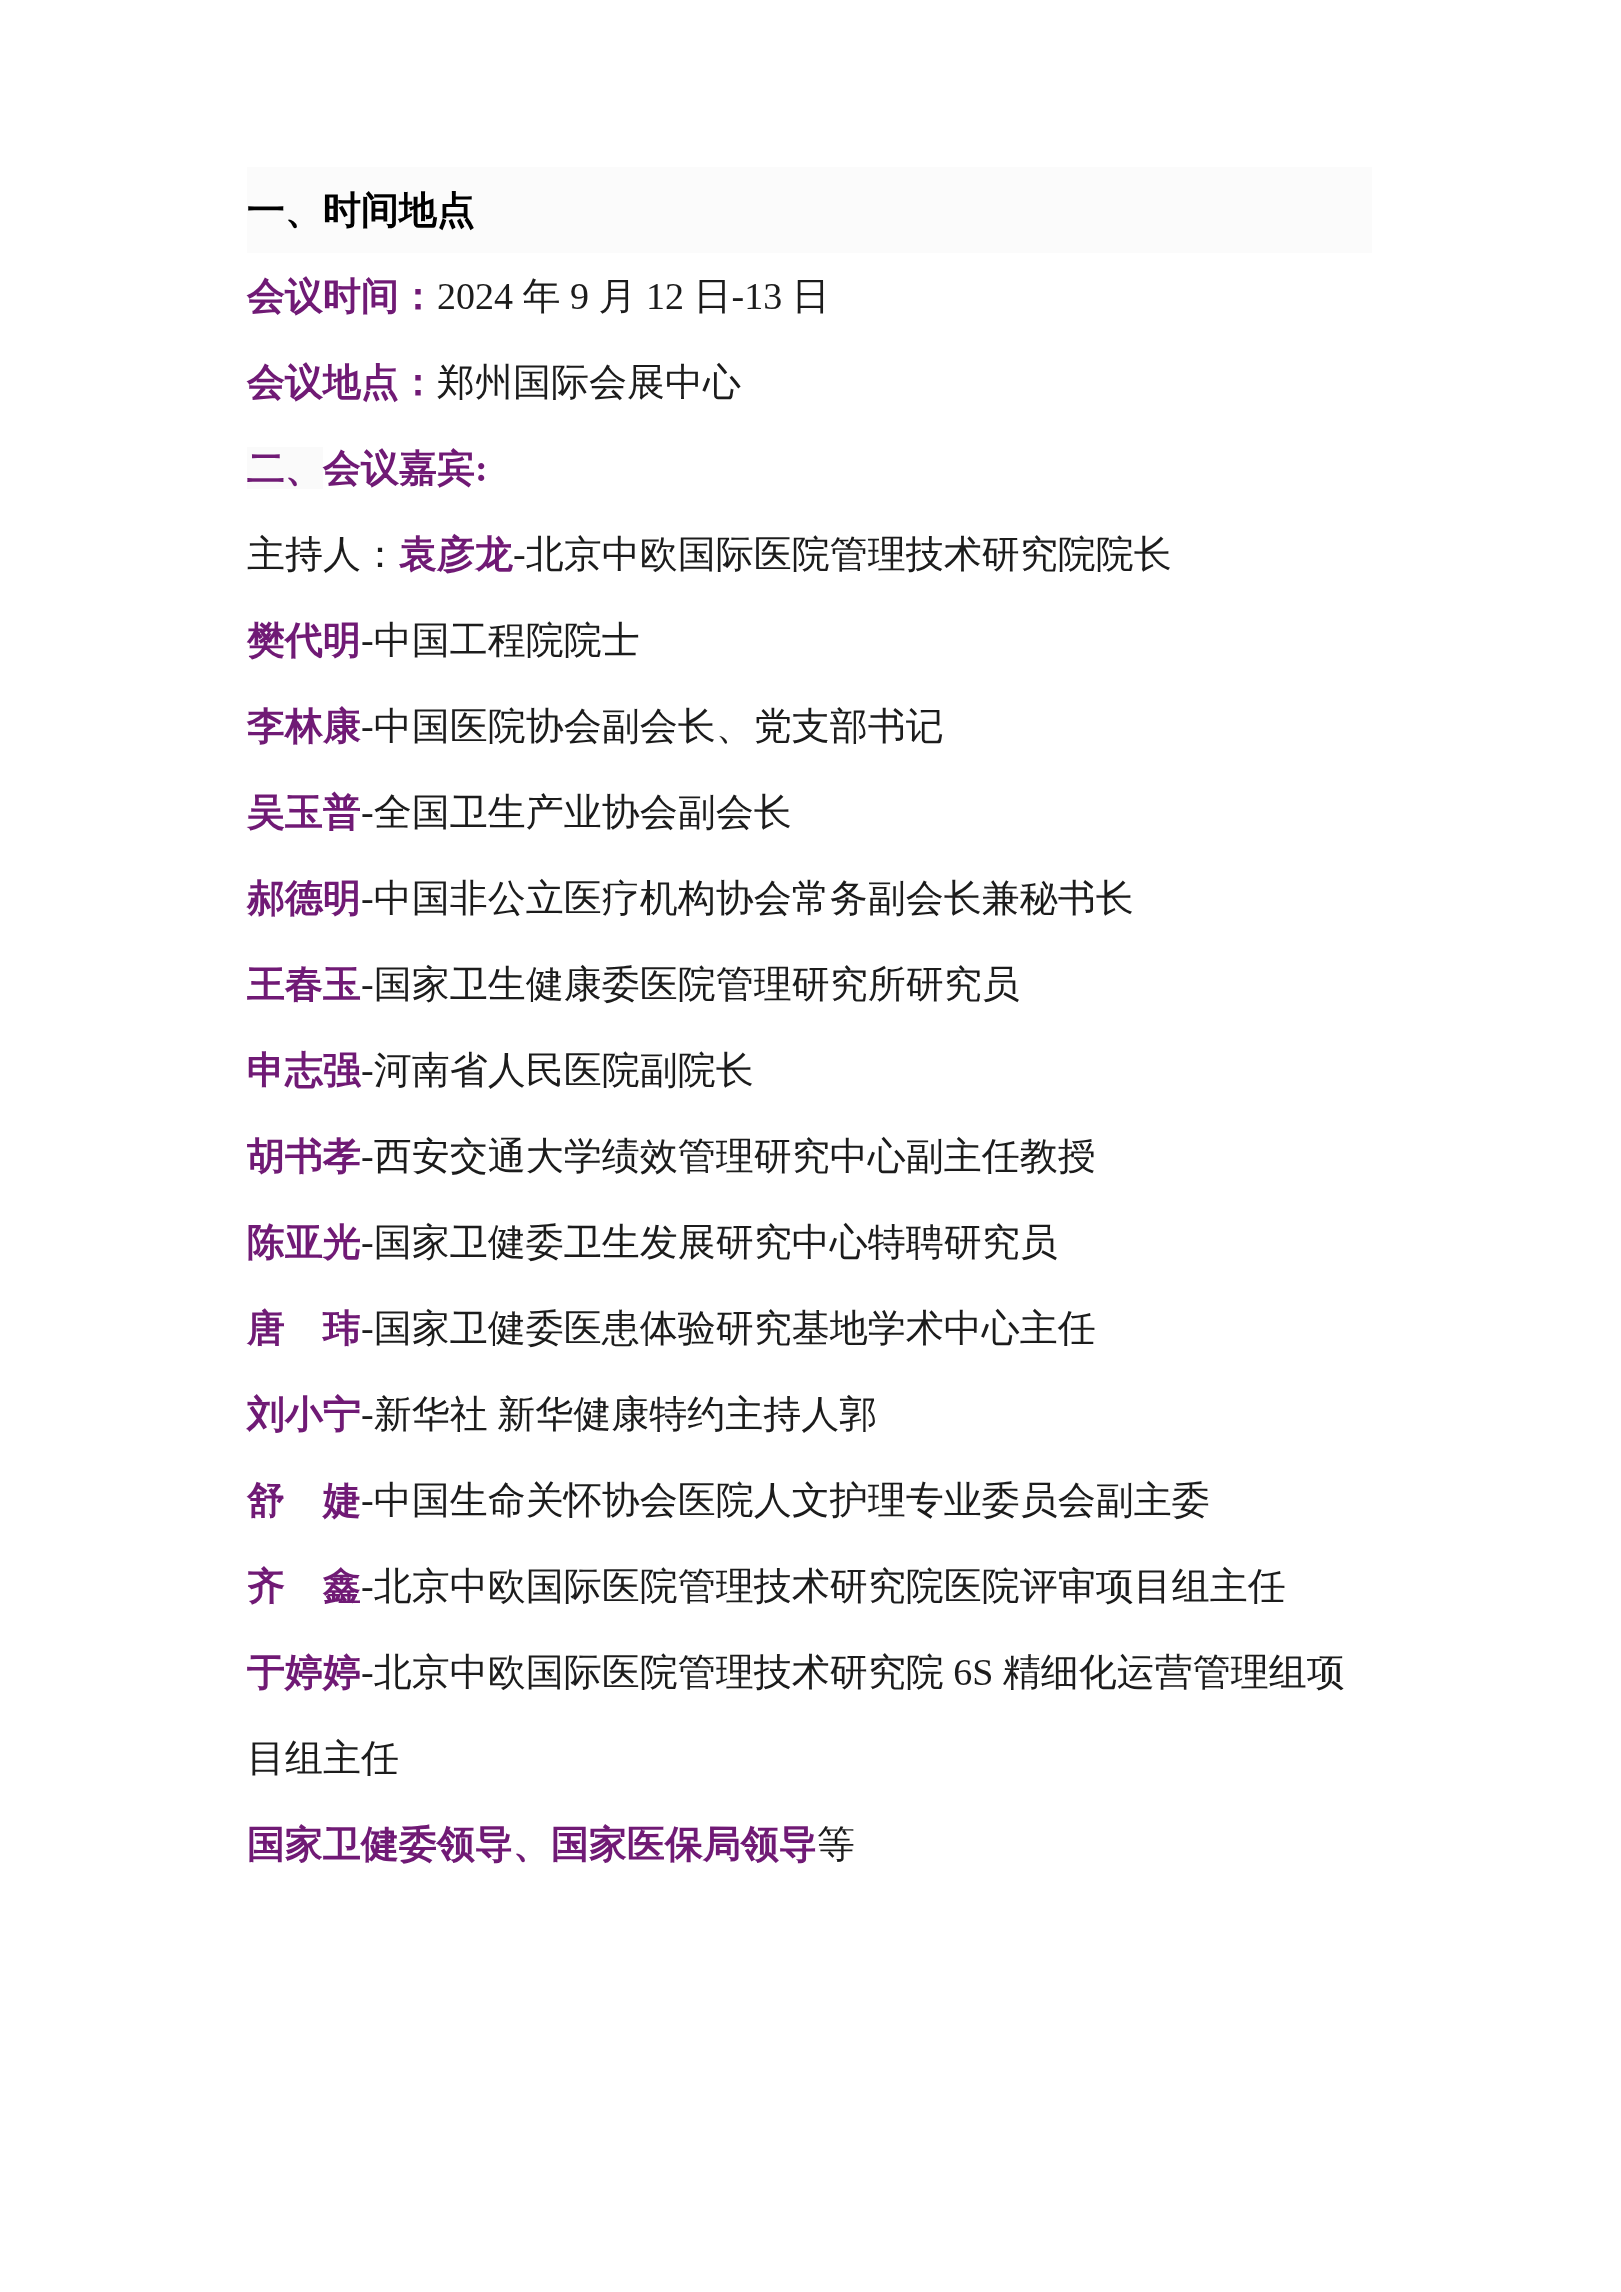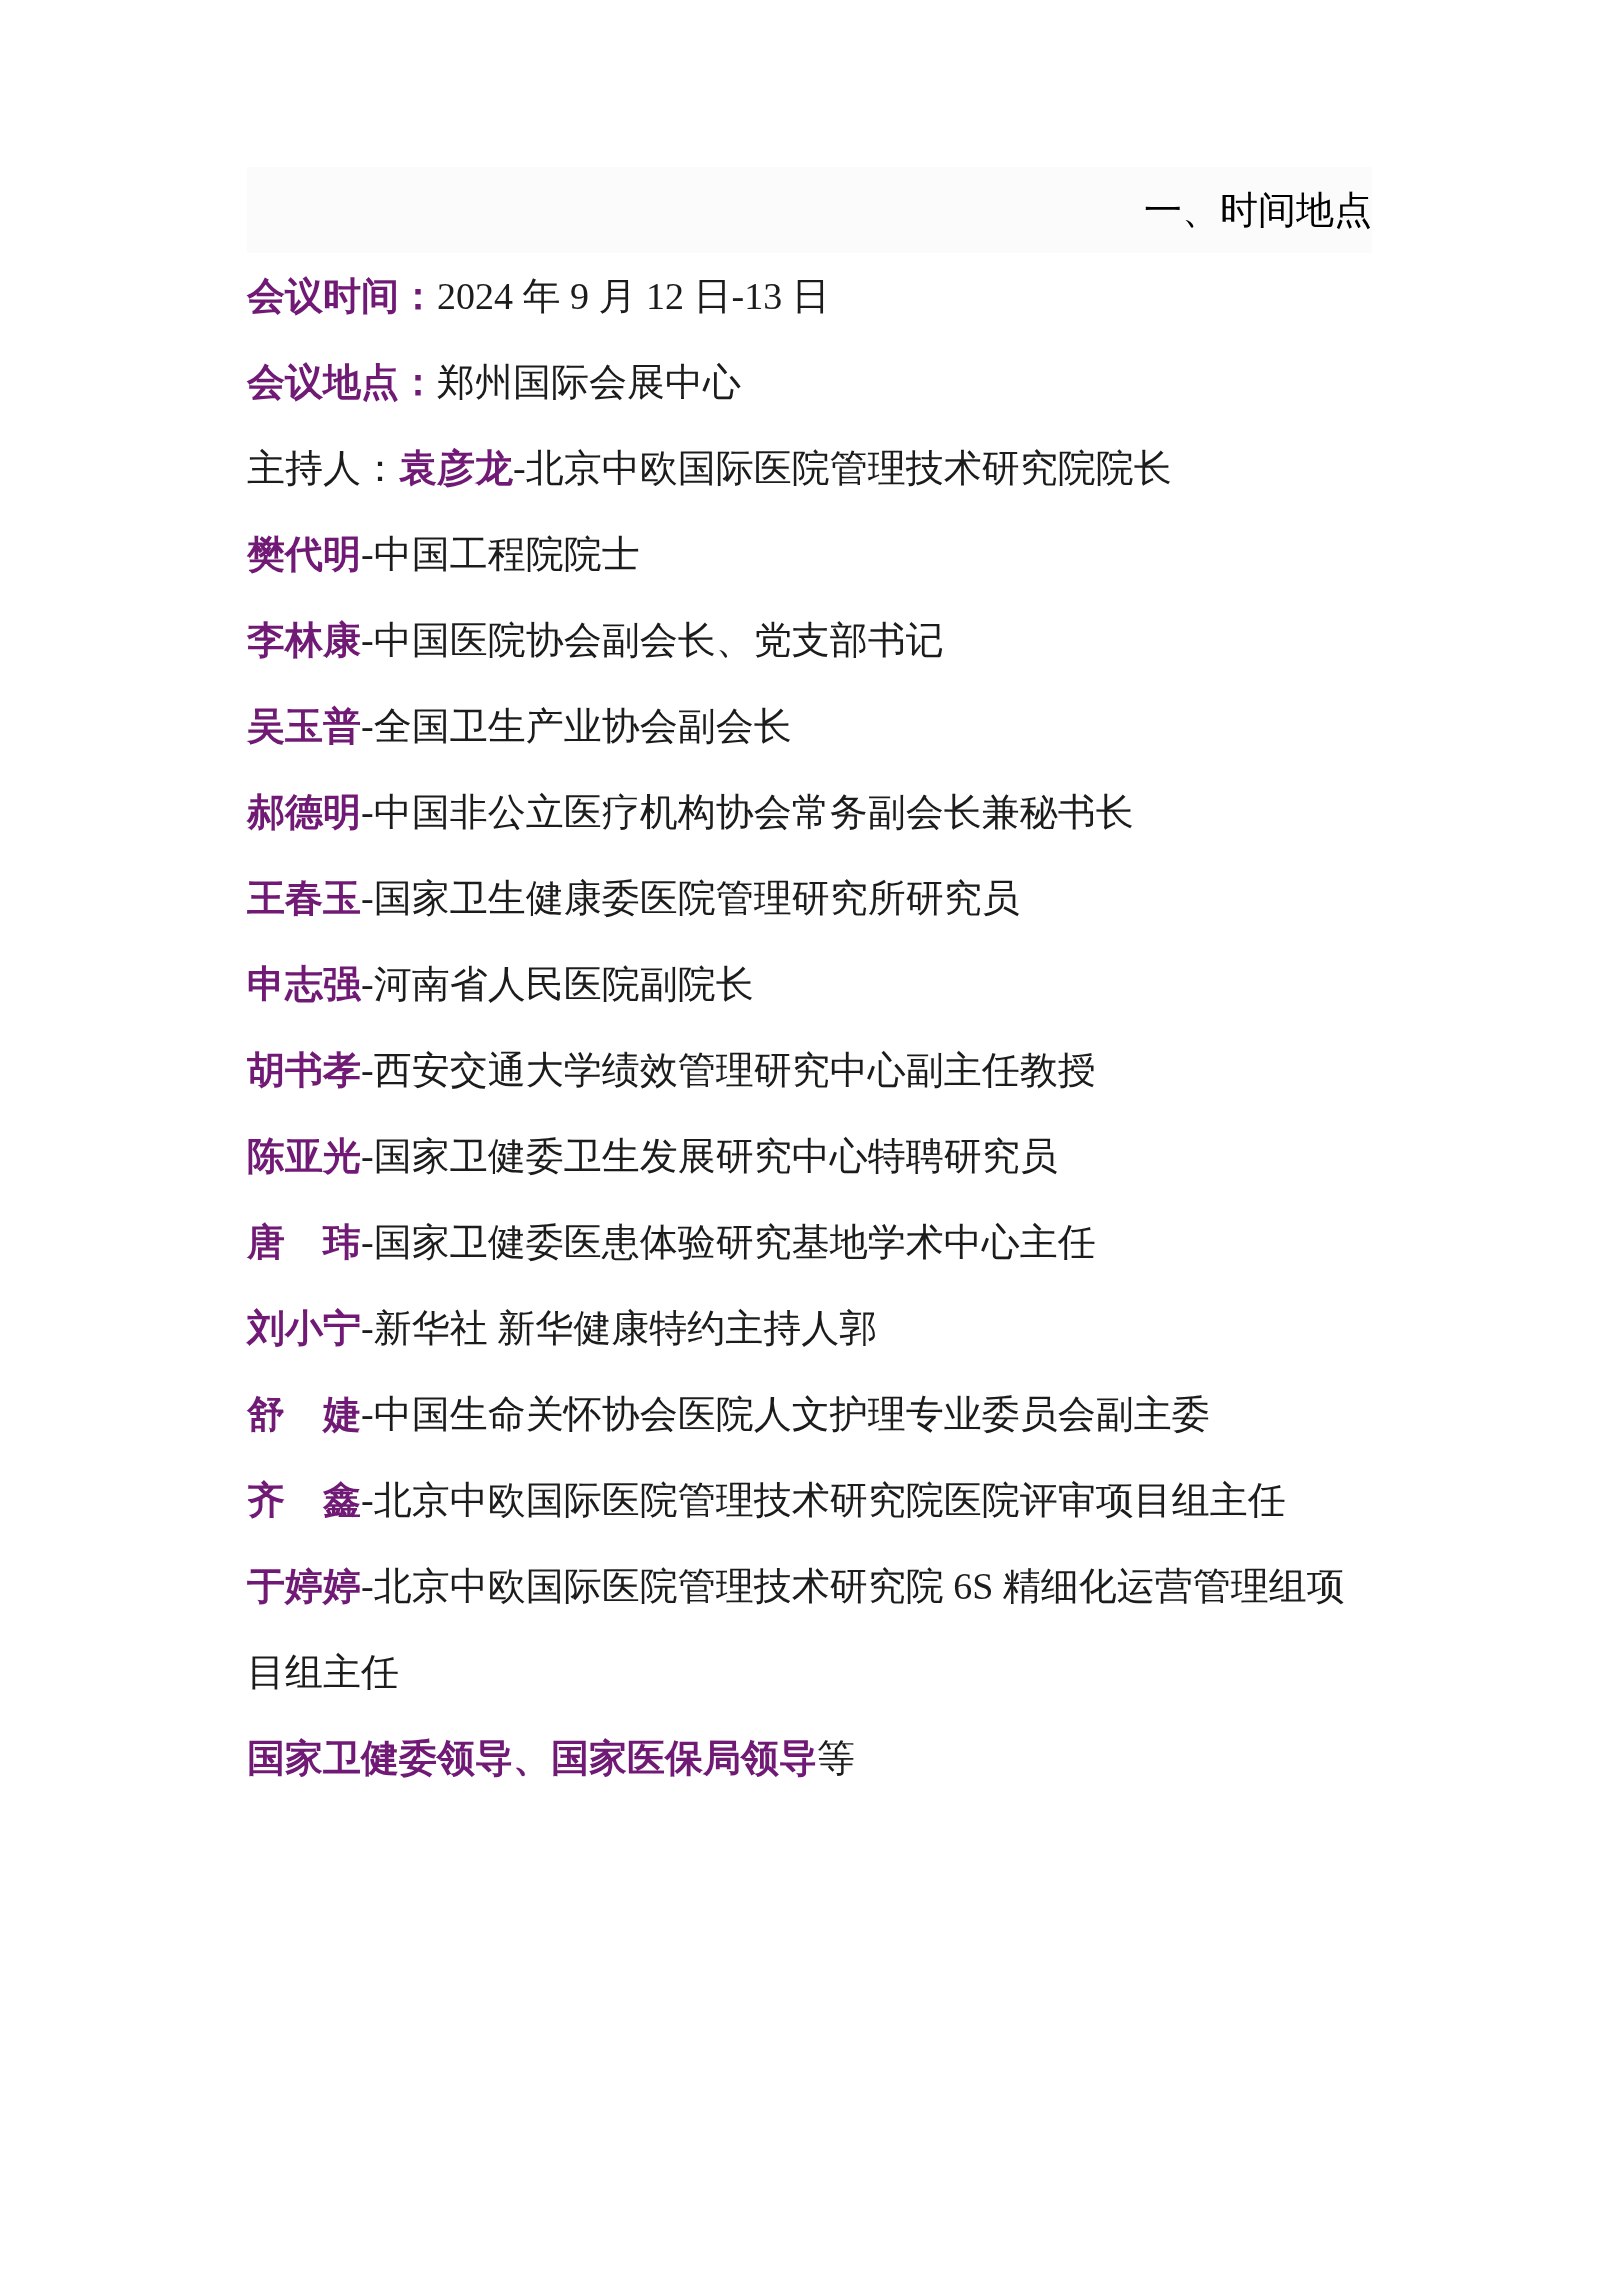--- a/index.html
+++ b/index.html
@@ -27,44 +27,44 @@
   }
   .row {
     margin: 0;
     padding: 0;
   }
   .b {
     font-weight: bold;
     color: #701a75;
   }
   .h1 {
-    font-weight: normal;
+    font-weight: bold;
     color: #000000;
     background: #fbfbfb;
-    text-align: right;
   }
   .chip {
     background: #fafafa;
   }
   .reg {
     font-weight: normal;
   }
 </style>
 </head>
 <body>
 
 <div class="page">
   <div class="content">
 
     <p class="row h1">一、时间地点</p>
 
     <p class="row"><span class="b">会议时间：</span><span class="reg">2024 年 9 月 12 日-13 日</span></p>
 
     <p class="row"><span class="b">会议地点：</span><span class="reg">郑州国际会展中心</span></p>
 
+    <p class="row b"><span class="chip">二、</span><span>会议嘉宾:</span></p>
 
     <p class="row"><span class="reg">主持人：</span><span class="b">袁彦龙</span><span class="reg">-北京中欧国际医院管理技术研究院院长</span></p>
 
     <p class="row"><span class="b">樊代明</span><span class="reg">-中国工程院院士</span></p>
 
     <p class="row"><span class="b">李林康</span><span class="reg">-中国医院协会副会长、党支部书记</span></p>
 
     <p class="row"><span class="b">吴玉普</span><span class="reg">-全国卫生产业协会副会长</span></p>
 
     <p class="row"><span class="b">郝德明</span><span class="reg">-中国非公立医疗机构协会常务副会长兼秘书长</span></p>

